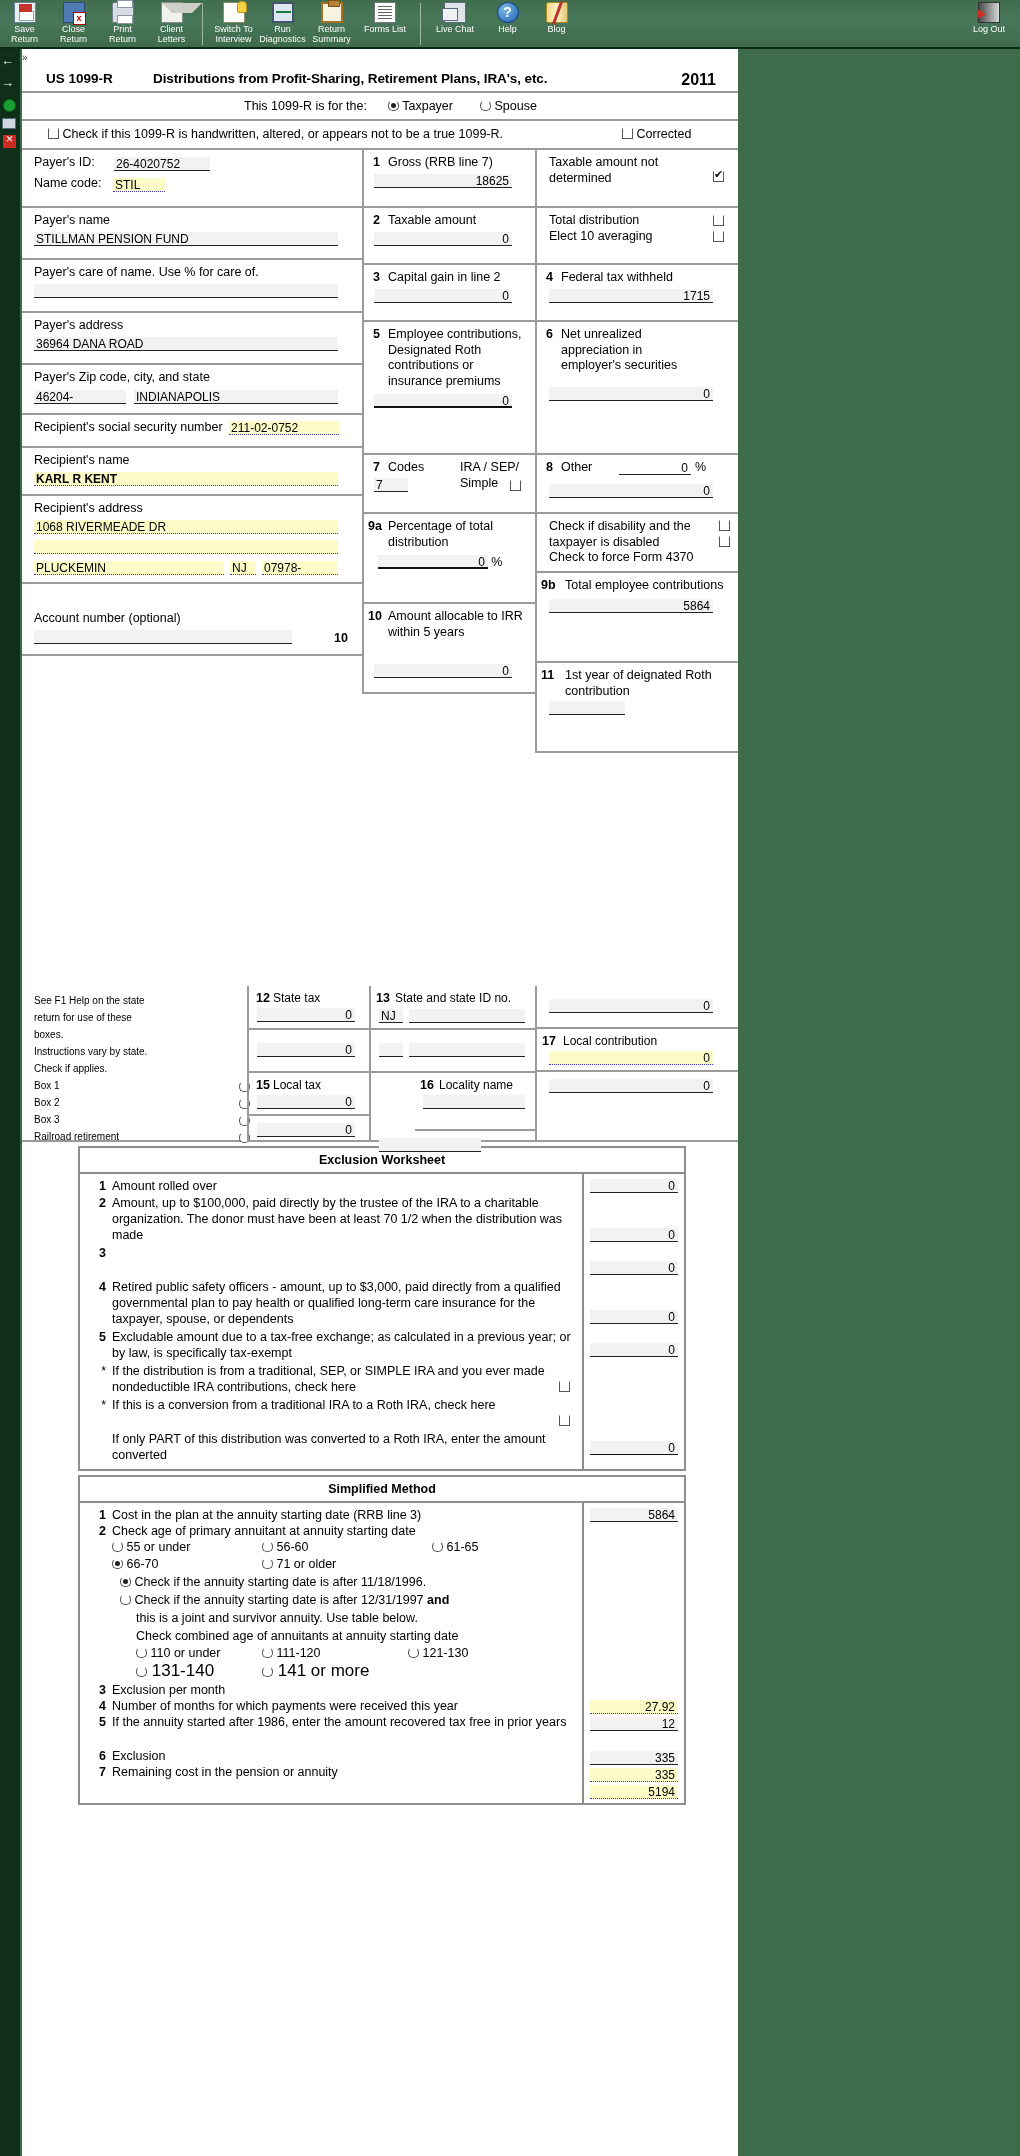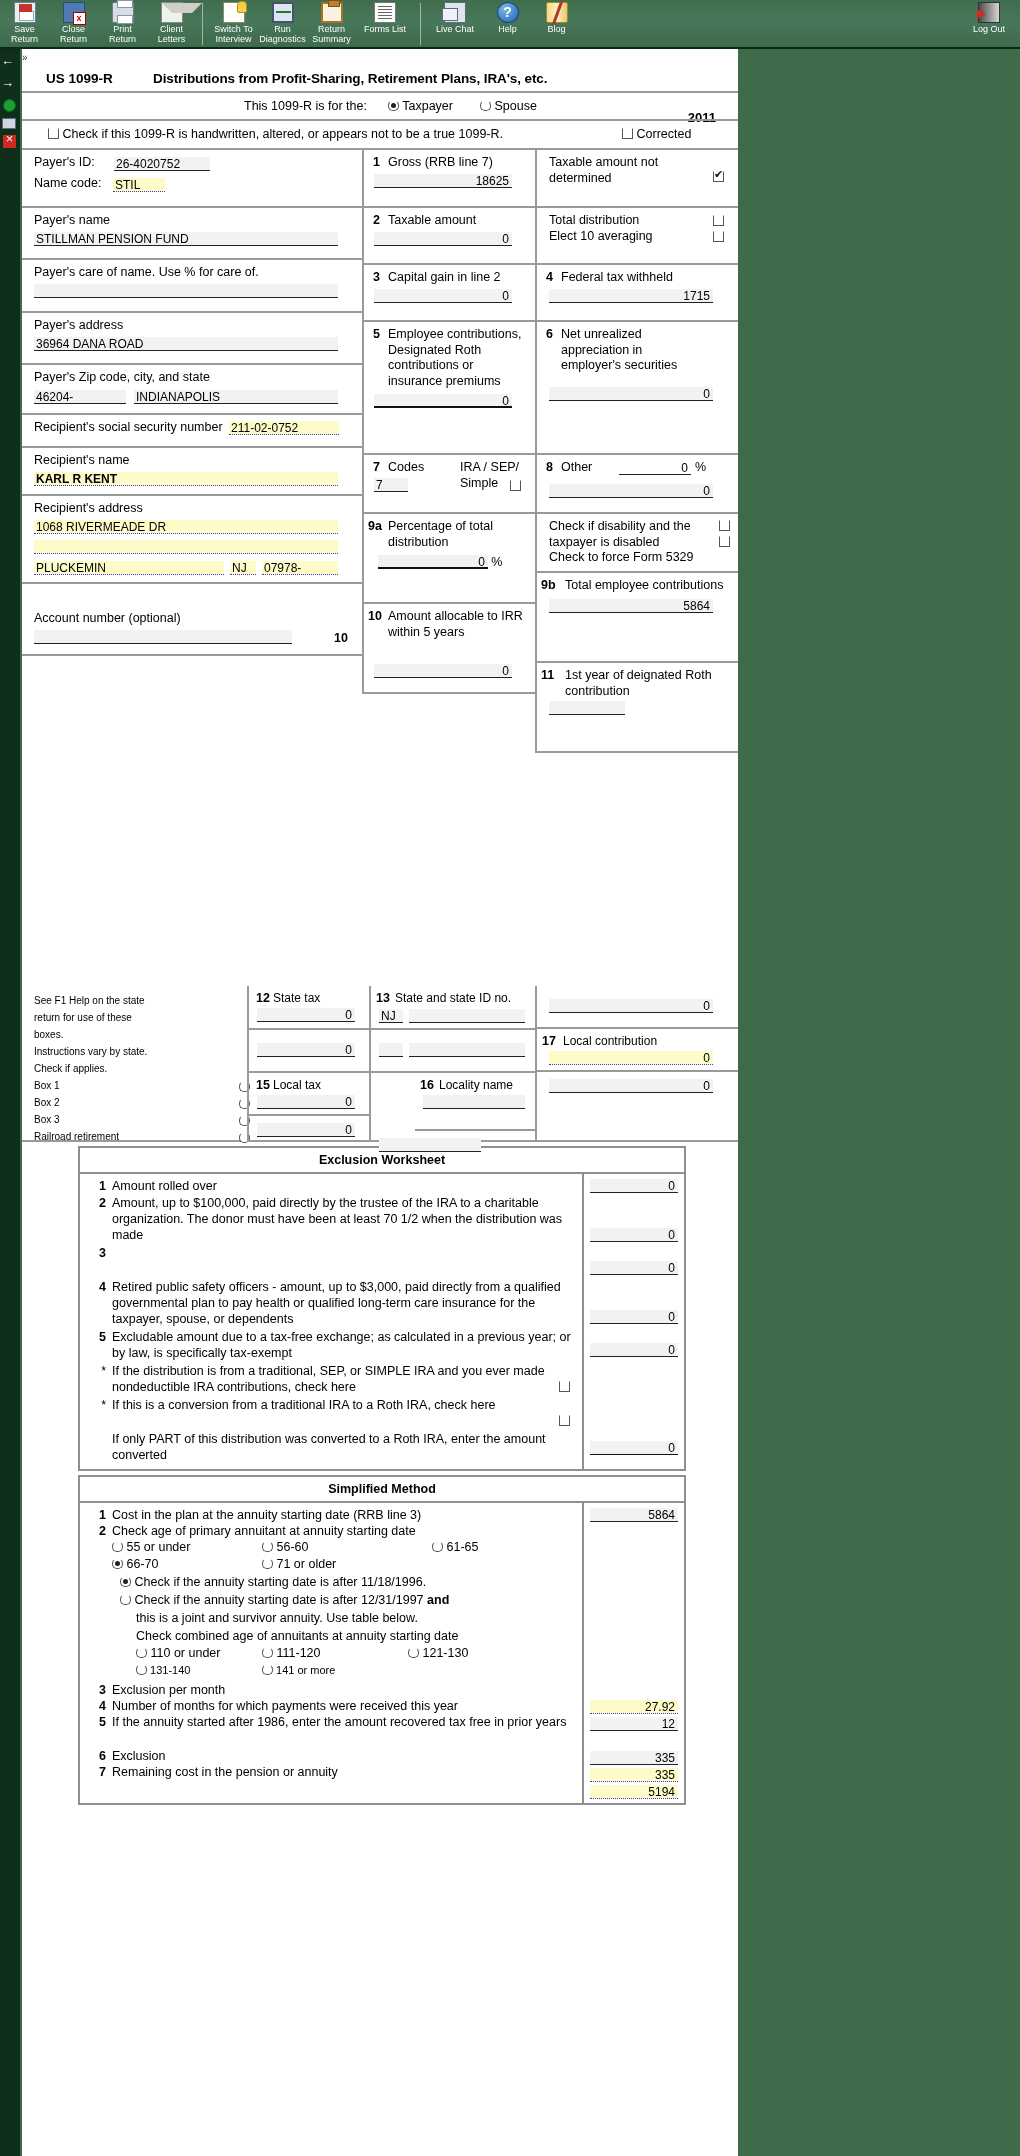--- a/index.html
+++ b/index.html
@@ -76,21 +76,21 @@
   #page{
     position:absolute; left:22px; top:49px; width:716px; height:2107px;
     background:#ffffff; overflow:hidden;
   }
   .chev{position:absolute;left:0;top:3px;font-size:10px;color:#333;}
 
   
   #titlerow{ height:44px; position:relative; border-bottom:2px solid #9a9a9a; }
   #title-form{ position:absolute; left:24px; top:22px; font-weight:bold; font-size:13.5px; }
   #title-desc{ position:absolute; left:131px; top:22px; font-weight:bold; font-size:13.5px; letter-spacing:-0.1px;}
-  #title-year{ position:absolute; right:22px; top:22px; font-weight:bold; font-size:13px;margin-top:39px; }
+  #title-year{ position:absolute; right:22px; top:22px; font-weight:bold; font-size:16px; }
 
   #forrow{ height:28px; position:relative; border-bottom:2px solid #9a9a9a; }
   #forrow .lbl{ position:absolute; top:6px; font-size:12.5px;}
 
   #hwrow{ height:29px; position:relative; border-bottom:2px solid #9a9a9a; }
   #hwrow .lbl{ position:absolute; top:6px; font-size:12.5px;}
 
   
   .rad{ display:inline-block;width:11px;height:11px;border:1px solid #555;border-radius:50% 50% 45% 45%;
         border-top-color:#fff;background:#fff;position:relative;vertical-align:-1px;}
@@ -372,21 +372,21 @@
       <div class="cell" style="height:59px;border-bottom:2px solid #9a9a9a;padding-left:24px;position:relative;">
         <span class="bnum">8</span>
         <span class="ctxt">Other</span>
         <span class="fld" style="position:absolute;left:82px;top:5px;width:72px;background:transparent;">0</span>
         <span style="position:absolute;left:158px;top:5px;font-size:12.5px;">%</span>
         <div class="fld" style="width:164px;margin-top:8px;margin-left:-12px;">0</div>
       </div>
 
       <div class="cell" style="height:59px;border-bottom:2px solid #9a9a9a;padding-left:12px;position:relative;">
         <div class="ctxt">Check if disability and the taxpayer is disabled</div>
-        <div class="ctxt">Check to force Form 5329</div>
+        <div class="ctxt">Check to force Form 4370</div>
         <span style="position:absolute;right:8px;top:5px;"><span class="cbx"></span></span>
         <span style="position:absolute;right:8px;top:21px;"><span class="cbx"></span></span>
       </div>
 
       <div class="cell" style="height:90px;border-bottom:2px solid #9a9a9a;padding-left:28px;">
         <span class="bnum" style="left:4px;">9b</span>
         <div class="ctxt">Total employee contributions</div>
         <div class="fld" style="width:164px;margin-top:5px;margin-left:-16px;">5864</div>
       </div>
 
@@ -558,21 +558,21 @@
         <div style="padding-left:46px;font-size:12.5px;line-height:18px;">
           <span>Check combined age of annuitants at annuity starting date</span>
         </div>
 
         <div style="display:flex;padding-left:46px;font-size:12.5px;line-height:17px;">
           <span style="width:126px;"><span class="rad"></span> <span>110 or under</span></span>
           <span style="width:146px;"><span class="rad"></span> <span>111-120</span></span>
           <span><span class="rad"></span> <span>121-130</span></span>
         </div>
 
-        <div style="display:flex;padding-left:46px;font-size:11px;line-height:17px;">
+        <div style="display:flex;padding-left:46px;font-size:17px;line-height:17px;">
           <span style="width:126px;"><span class="rad"></span> <span>131-140</span></span>
           <span style="width:146px;"><span class="rad"></span> <span>141 or more</span></span>
         </div>
 
         <div class="li" style="margin-top:3px;">
           <span class="num">3</span>
           <span class="tx">Exclusion per month</span>
         </div>
         <div class="li">
           <span class="num">4</span>

